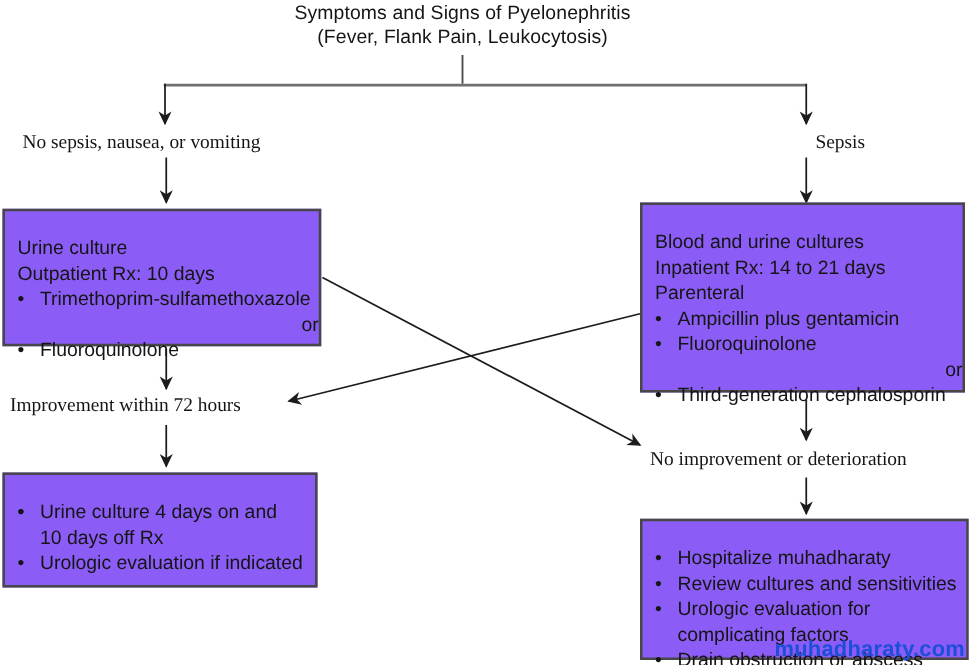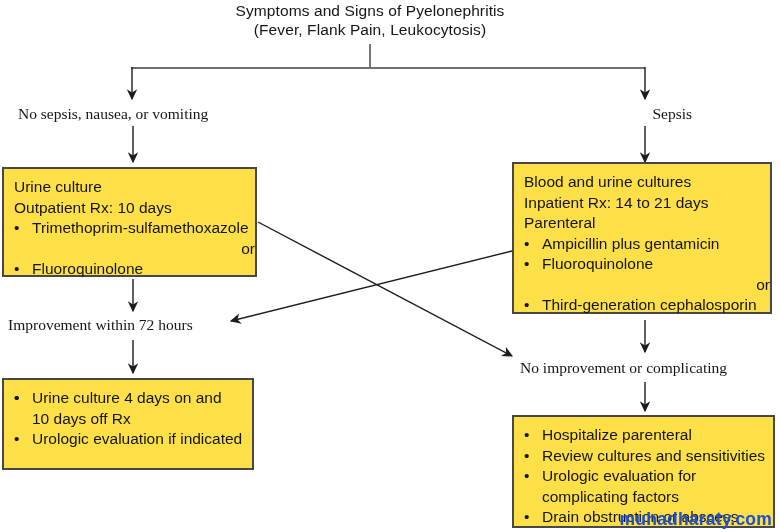--- a/index.html
+++ b/index.html
@@ -41,24 +41,24 @@
     white-space: nowrap;
     font-family: Liberation Serif, serif;
   }
   #label-no-sepsis   { left: 18px;  top: 105px; }
   #label-sepsis      { left: 600px; top: 105px; width: 92px; text-align: right; }
   #label-improvement { left: 8px;   top: 316px; }
   #label-no-improve  { left: 520px; top: 359px; }
   .box {
     position: absolute;
     border: 2px solid #474747;
-    background: #fde047;
+    background: #8b5cf6;
     box-sizing: border-box;
     font-size: 15.5px;
-    padding-top: 8px;
+    padding-top: 20px;
   }
   #box-left-treatment  { left: 2px;   top: 167px; width: 255px; height: 110px; }
   #box-right-treatment { left: 512px; top: 162px; width: 260px; height: 152px; }
   #box-left-followup   { left: 2px;   top: 378px; width: 252px; height: 92px;  }
   #box-right-followup  { left: 512px; top: 415px; width: 263px; height: 113px; }
   .bx-line {
     position: relative;
     line-height: 20.5px;
     padding-left: 28px;
     white-space: nowrap;
@@ -130,30 +130,30 @@
       <div class="bx-line plain"><span>Blood and urine cultures</span></div>
       <div class="bx-line plain"><span>Inpatient Rx: 14 to 21 days</span></div>
       <div class="bx-line plain"><span>Parenteral</span></div>
       <div class="bx-line bullet"><span class="dot">•</span><span>Ampicillin plus gentamicin</span></div>
       <div class="bx-line bullet"><span class="dot">•</span><span>Fluoroquinolone</span></div>
       <div class="bx-line center"><span>or</span></div>
       <div class="bx-line bullet"><span class="dot">•</span><span>Third-generation cephalosporin</span></div>
     </div>
 
   <div class="fc-label" id="label-improvement">Improvement within 72 hours</div>
-  <div class="fc-label" id="label-no-improve">No improvement or complicating</div>
+  <div class="fc-label" id="label-no-improve">No improvement or deterioration</div>
 
   <div class="box" id="box-left-followup">
       <div class="bx-line bullet"><span class="dot">•</span></div>
       <div class="bx-line bullet"><span class="dot">•</span><span>Urine culture 4 days on and</span></div>
       <div class="bx-line indent"><span>10 days off Rx</span></div>
       <div class="bx-line bullet"><span class="dot">•</span><span>Urologic evaluation if indicated</span></div>
     </div>
   <div class="box" id="box-right-followup">
-      <div class="bx-line bullet"><span class="dot">•</span><span>Hospitalize parenteral</span></div>
+      <div class="bx-line bullet"><span class="dot">•</span><span>Hospitalize muhadharaty</span></div>
       <div class="bx-line bullet"><span class="dot">•</span><span>Review cultures and sensitivities</span></div>
       <div class="bx-line bullet"><span class="dot">•</span><span>Urologic evaluation for</span></div>
       <div class="bx-line indent"><span>complicating factors</span></div>
       <div class="bx-line bullet"><span class="dot">•</span><span>Drain obstruction or abscess</span></div>
     </div>
 
   <div class="watermark">muhadharaty.com</div>
 
 </div>
 

